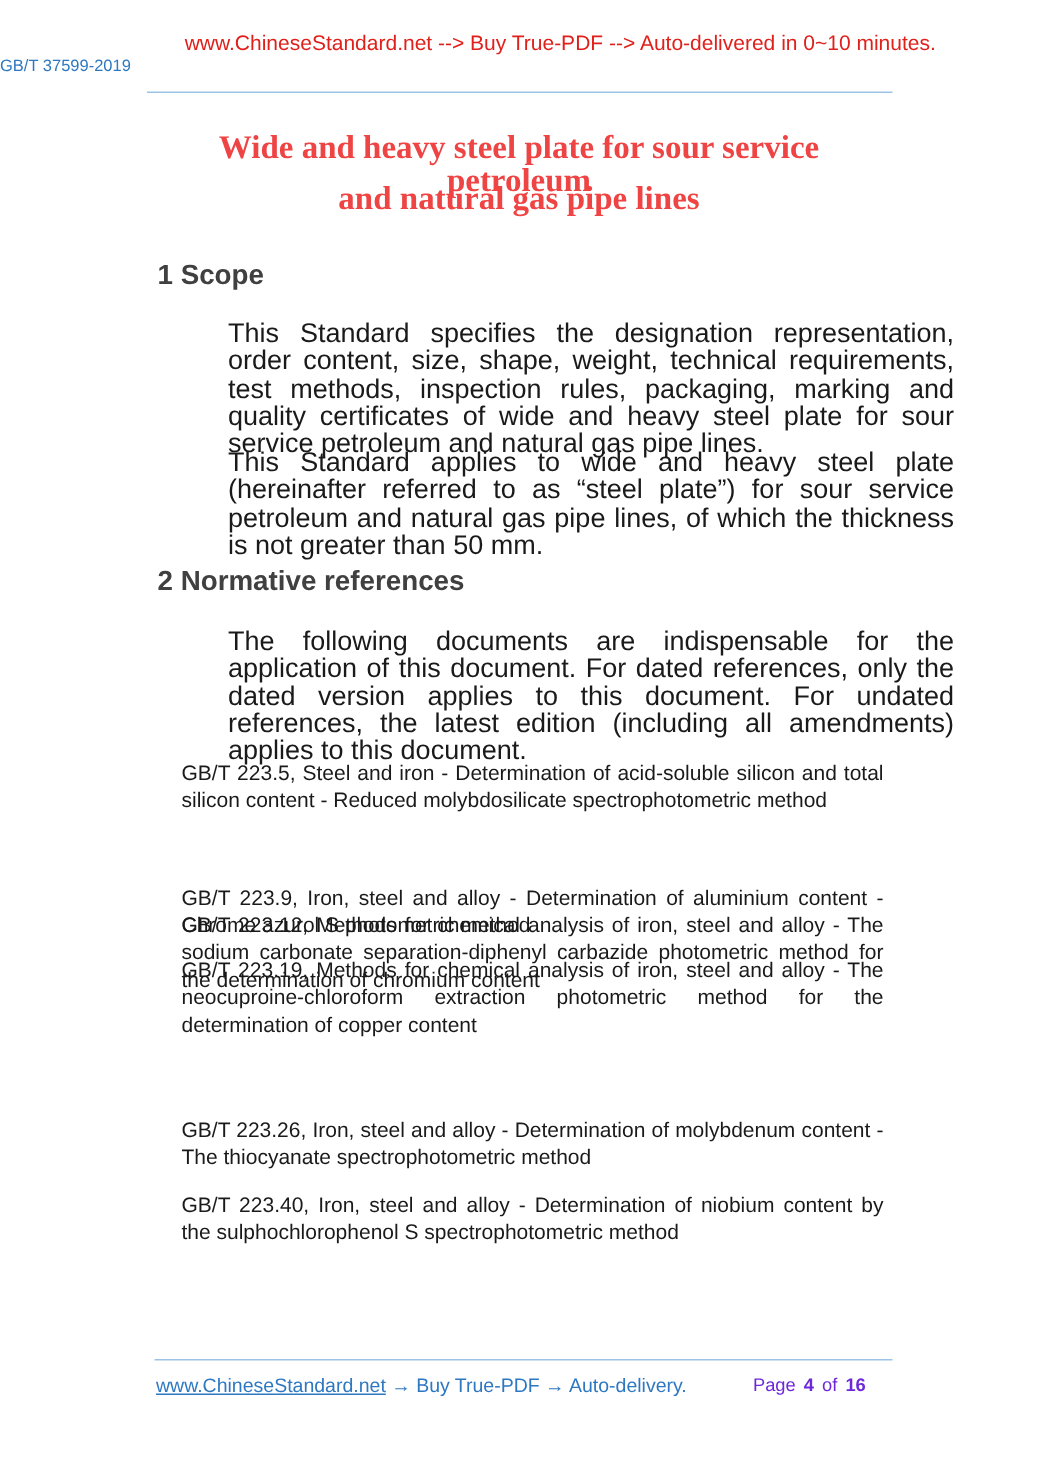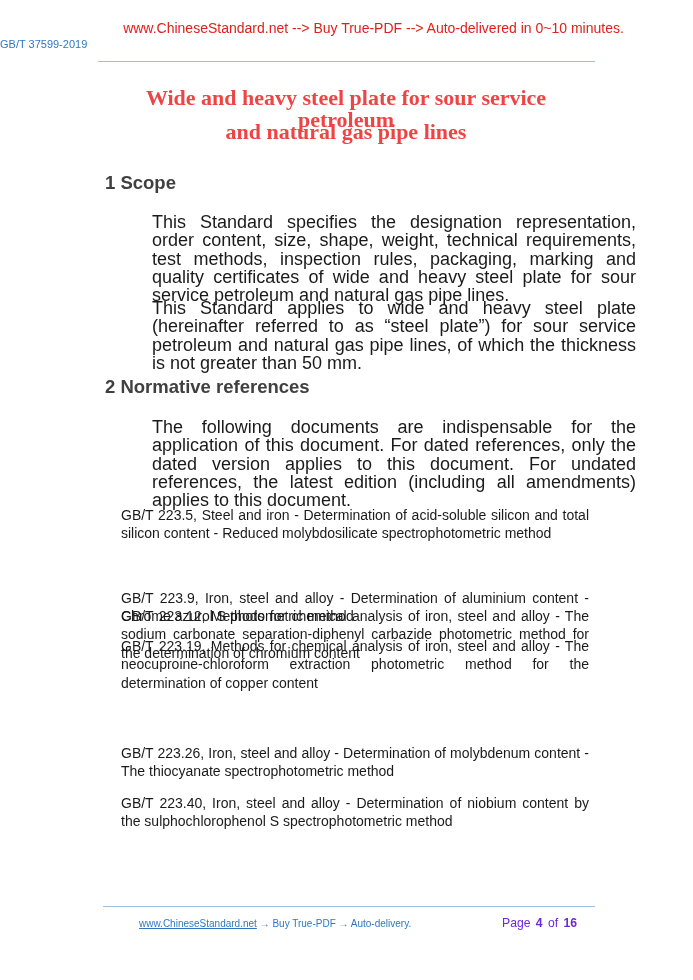--- a/index.html
+++ b/index.html
@@ -11,21 +11,21 @@
               font-size: 11px; color: #2e78c2; line-height: 13px; }
   .header-rule { position: absolute; top: 61px; left: 98px; width: 497px; height: 1px; background: #9cc3e6; }
   .title { position: absolute; left: 100px; width: 492px; text-align: center;
            font-weight: bold; font-size: 22px; color: #ef4444; line-height: 22px; font-family: Liberation Serif, serif; }
   .h1 { position: absolute; left: 105px; font-weight: bold; font-size: 18.5px; line-height: 22px; color: #404040; }
   .para { position: absolute; left: 105px; width: 484px; font-size: 18px; line-height: 18.3px;
           text-align: justify; color: #1a1a1a; margin-left: 47px; }
   .ref { position: absolute; left: 121px; width: 468px; font-size: 14px; line-height: 18.3px;
          text-align: justify; color: #1a1a1a; }
   .footer-rule { position: absolute; top: 906px; left: 103px; width: 492px; height: 1px; background: #9cc3e6; }
-  .footer-left { position: absolute; top: 916px; left: 104px; font-size: 10px; color: #2e78c2; line-height: 15px; margin-left: 35px; }
+  .footer-left { position: absolute; top: 916px; left: 104px; font-size: 13px; color: #2e78c2; line-height: 15px; }
   .footer-left a { color: #2e78c2; text-decoration: underline; }
   .footer-right { position: absolute; top: 916px; left: 502px; font-size: 12.2px; color: #6d28d9; line-height: 15px; word-spacing: 2px; }
   .footer-right b { font-weight: bold; }
 </style>
 </head>
 <body>
 
 <div class="top-banner">www.ChineseStandard.net --&gt; Buy True-PDF --&gt; Auto-delivered in 0~10 minutes.</div>
 <div class="doc-code">GB/T 37599-2019</div>
 <div class="header-rule"></div>

